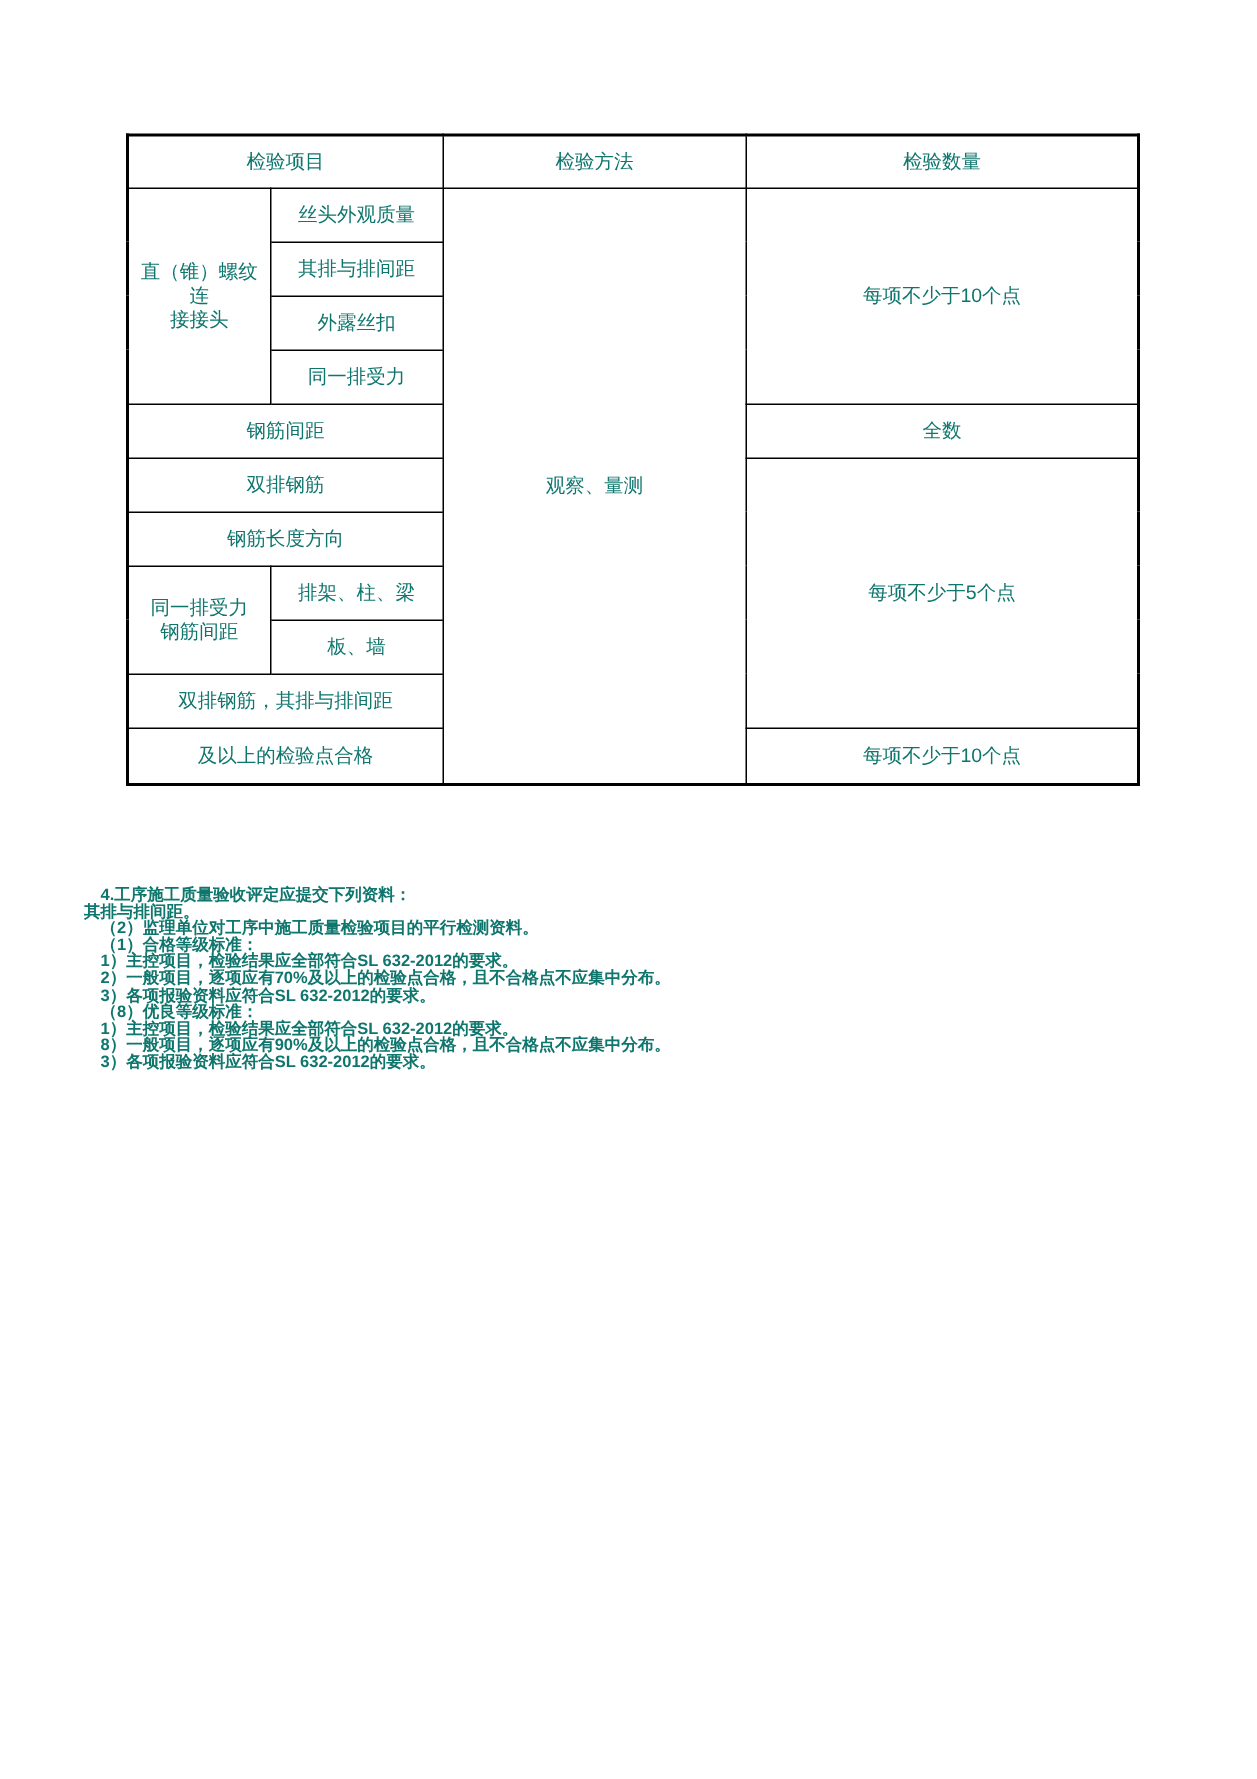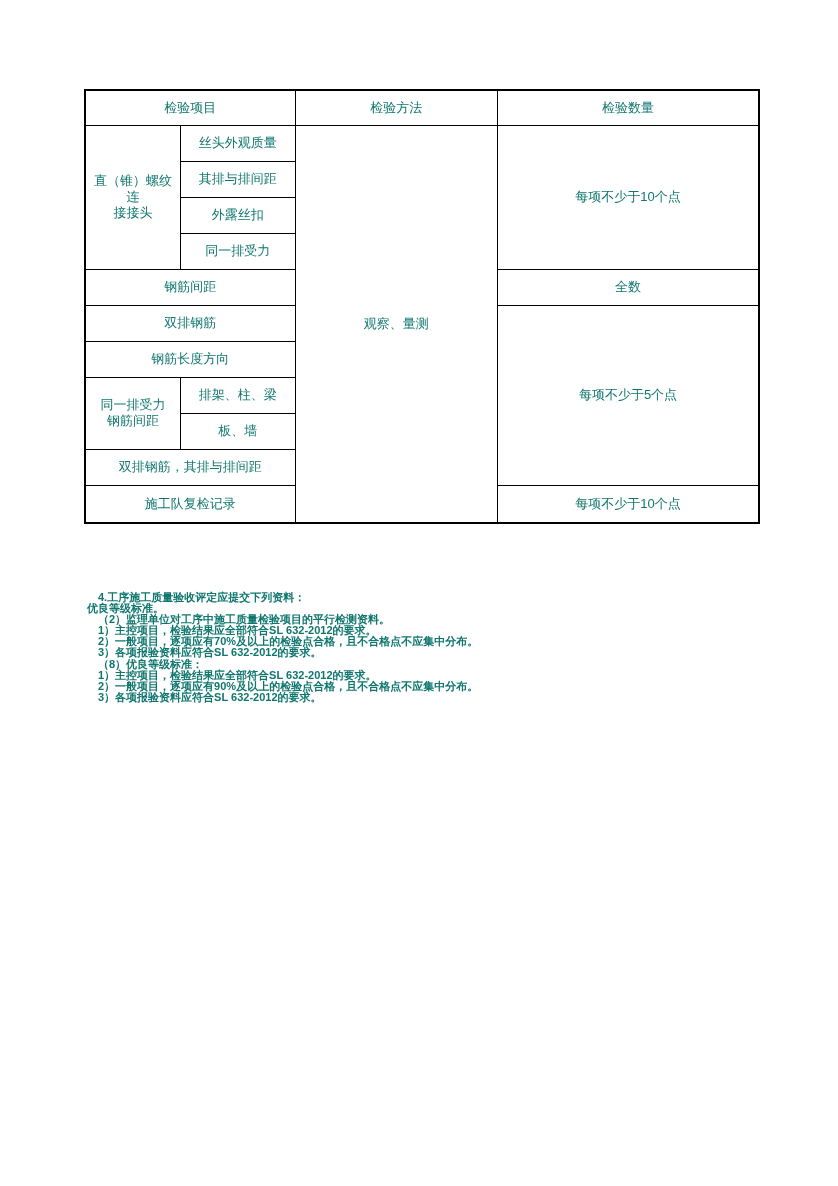--- a/index.html
+++ b/index.html
@@ -40,21 +40,21 @@
   .notes {
     position: absolute;
     left: 56px;
     top: 592px;
     width: 740px;
     font-size: 11px;
     line-height: 11.1px;
     font-weight: bold;
     letter-spacing: 0;
   }
-  .note-line { white-space: nowrap; margin-left: 31px; }
+  .note-line { white-space: nowrap; }
   .note-line.ind-1 { padding-left: 11px; }
 </style>
 </head>
 <body>
 
 <div class="page">
 
   <table class="inspection">
     <colgroup>
       <col class="c1">
@@ -100,32 +100,33 @@
 钢筋间距</td>
         <td>排架、柱、梁</td>
       </tr>
       <tr>
         <td>板、墙</td>
       </tr>
       <tr>
         <td colspan="2">双排钢筋，其排与排间距</td>
       </tr>
       <tr class="last">
-        <td colspan="2">施工队复检记录</td>
+        <td colspan="2">及以上的检验点合格</td>
         <td>每项不少于10个点</td>
       </tr>
     </tbody>
   </table>
 
   <div class="notes">
       <div class="note-line ind-1">4.工序施工质量验收评定应提交下列资料：</div>
-      <div class="note-line ind-0">优良等级标准。</div>
+      <div class="note-line ind-0">其排与排间距。</div>
       <div class="note-line ind-1">（2）监理单位对工序中施工质量检验项目的平行检测资料。</div>
+      <div class="note-line ind-1">（1）合格等级标准：</div>
       <div class="note-line ind-1">1）主控项目，检验结果应全部符合SL 632-2012的要求。</div>
       <div class="note-line ind-1">2）一般项目，逐项应有70%及以上的检验点合格，且不合格点不应集中分布。</div>
       <div class="note-line ind-1">3）各项报验资料应符合SL 632-2012的要求。</div>
       <div class="note-line ind-1">（8）优良等级标准：</div>
       <div class="note-line ind-1">1）主控项目，检验结果应全部符合SL 632-2012的要求。</div>
-      <div class="note-line ind-1">2）一般项目，逐项应有90%及以上的检验点合格，且不合格点不应集中分布。</div>
+      <div class="note-line ind-1">8）一般项目，逐项应有90%及以上的检验点合格，且不合格点不应集中分布。</div>
       <div class="note-line ind-1">3）各项报验资料应符合SL 632-2012的要求。</div>
     </div>
 
 </div>
 
 </body></html>

